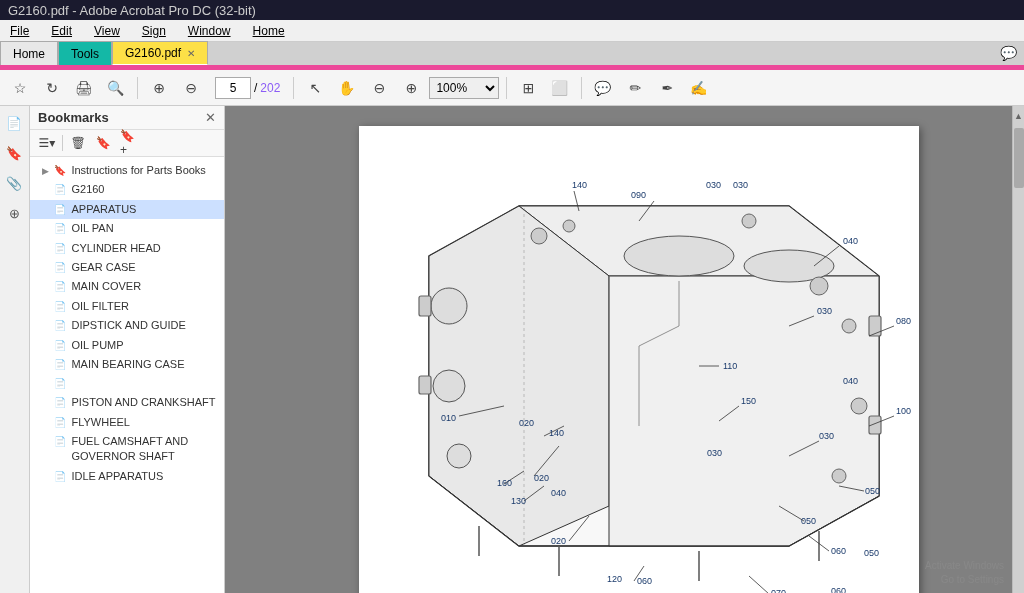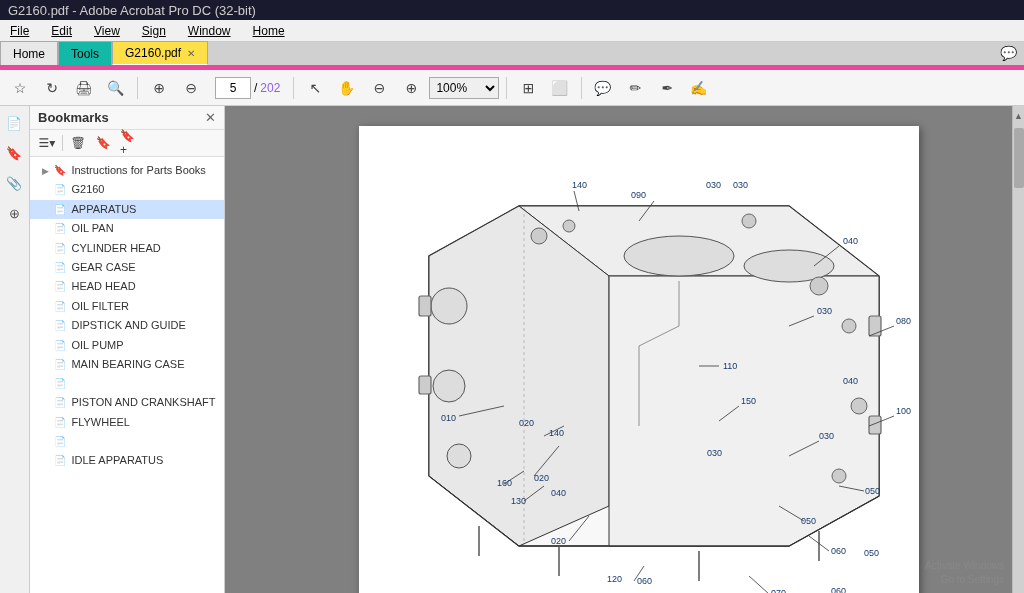--- a/index.html
+++ b/index.html
@@ -379,21 +379,21 @@
       <div class="bm-item">
         <span class="bm-icon" style="margin-left:12px;">📄</span>
         <span class="bm-label">CYLINDER HEAD</span>
       </div>
       <div class="bm-item">
         <span class="bm-icon" style="margin-left:12px;">📄</span>
         <span class="bm-label">GEAR CASE</span>
       </div>
       <div class="bm-item">
         <span class="bm-icon" style="margin-left:12px;">📄</span>
-        <span class="bm-label">HEAD HEAD</span>
+        <span class="bm-label">MAIN COVER</span>
       </div>
       <div class="bm-item">
         <span class="bm-icon" style="margin-left:12px;">📄</span>
         <span class="bm-label">OIL FILTER</span>
       </div>
       <div class="bm-item">
         <span class="bm-icon" style="margin-left:12px;">📄</span>
         <span class="bm-label">DIPSTICK AND GUIDE</span>
       </div>
       <div class="bm-item">
@@ -410,20 +410,21 @@
       <div class="bm-item">
         <span class="bm-icon" style="margin-left:12px;">📄</span>
         <span class="bm-label">PISTON AND CRANKSHAFT</span>
       </div>
       <div class="bm-item">
         <span class="bm-icon" style="margin-left:12px;">📄</span>
         <span class="bm-label">FLYWHEEL</span>
       </div>
       <div class="bm-item">
         <span class="bm-icon" style="margin-left:12px;">📄</span>
+        <span class="bm-label">FUEL CAMSHAFT AND GOVERNOR SHAFT</span>
       </div>
       <div class="bm-item">
         <span class="bm-icon" style="margin-left:12px;">📄</span>
         <span class="bm-label">IDLE APPARATUS</span>
       </div>
     </div>
 
     <div class="collapse-btn">◀</div>
   </div>
 

